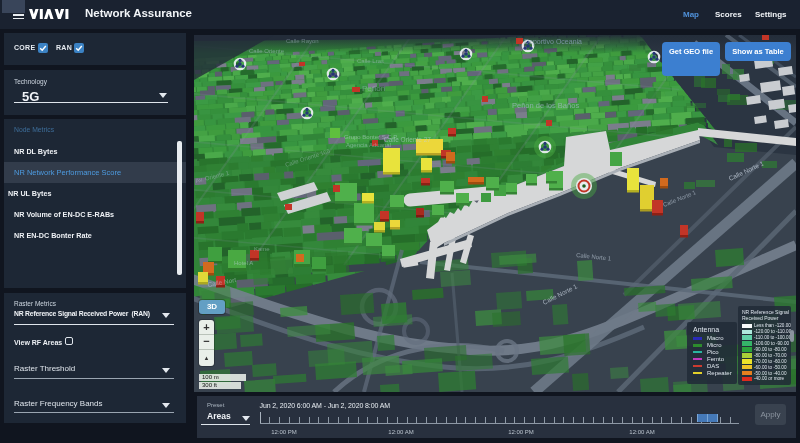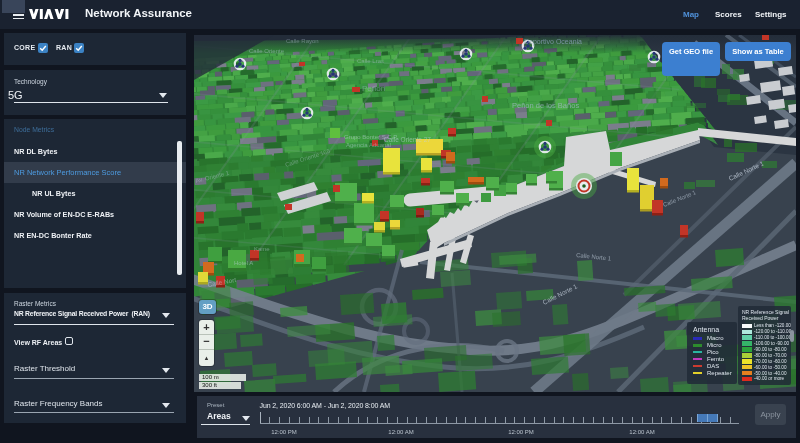--- a/index.html
+++ b/index.html
@@ -37,31 +37,31 @@
  <div style="position:absolute;left:70px;top:10px">
       <svg width="10" height="10" viewBox="0 0 10 10" style="display:block">
         <rect width="10" height="10" rx="2" fill="#3b82c4"></rect>
         <path d="M2.2,5.2 L4.2,7.2 L7.8,3" stroke="#fff" stroke-width="1.4" fill="none"></path>
       </svg>
     </div>
 </div>
 
 <div style="position:absolute;left:4px;top:70px;width:182px;height:45px;background:#1d2735">
  <div style="position:absolute;left:10px;top:8px;color:#cdd6e0;font-size:6.5px">Technology</div>
- <div style="position:absolute;left:4px;top:19px;color:#f0f3f7;font-size:11px;font-weight:normal">5G</div>
+ <div style="position:absolute;left:18px;top:19px;color:#f0f3f7;font-size:13px;font-weight:bold">5G</div>
  <div style="position:absolute;left:155px;top:23px;width:0;height:0;border-left:4px solid transparent;border-right:4px solid transparent;border-top:5px solid #e3e8ee"></div>
  <div style="position:absolute;left:10px;top:32px;width:154px;height:1.2px;background:#dfe5ec"></div>
 </div>
 
 <div style="position:absolute;left:4px;top:119px;width:182px;height:169px;background:#1d2735;overflow:hidden">
  <div style="position:absolute;left:10px;top:7px;color:#3d6d99;font-size:6.8px">Node Metrics</div>
  <div style="position:absolute;left:0;top:22px;width:182px">
       <div style="height:21px;color:#eef1f5;font-size:7.2px;font-weight:bold;line-height:21px;padding-left:10px">NR DL Bytes</div>
       <div style="height:21px;background:#323c4b;color:#4d9be0;font-size:7.5px;line-height:21px;padding-left:10px">NR Network Performance Score</div>
-      <div style="height:21px;color:#eef1f5;font-size:7.2px;font-weight:bold;line-height:21px;padding-left:28px">NR UL Bytes</div>
+      <div style="height:21px;color:#eef1f5;font-size:7.2px;font-weight:bold;line-height:21px;padding-left:4px">NR UL Bytes</div>
       <div style="height:21px;color:#eef1f5;font-size:7.2px;font-weight:bold;line-height:21px;padding-left:10px">NR Volume of EN-DC E-RABs</div>
       <div style="height:21px;color:#eef1f5;font-size:7.2px;font-weight:bold;line-height:21px;padding-left:10px">NR EN-DC Bonter Rate</div>
     </div>
  <div style="position:absolute;right:4px;top:22px;width:5px;height:134px;background:#e8ecf0;border-radius:2px"></div>
 </div>
 
 <div style="position:absolute;left:4px;top:293px;width:182px;height:130px;background:#1d2735">
  <div style="position:absolute;left:10px;top:7px;color:#cdd6e0;font-size:6.5px">Raster Metrics</div>
  <div style="position:absolute;left:10px;top:17px;color:#f0f3f7;font-size:6.8px;font-weight:bold;white-space:nowrap;letter-spacing:-.2px">NR Reference Signal Received Power&nbsp; (RAN)</div>
  <div style="position:absolute;left:158px;top:20px;width:0;height:0;border-left:4px solid transparent;border-right:4px solid transparent;border-top:5px solid #e3e8ee"></div>
@@ -2156,21 +2156,21 @@
         <text x="536" y="146" font-size="6.5" fill="#cfd9e6" opacity="0.75" transform="rotate(-25 536 146)">Calle Norte 1</text>
         <text x="350" y="270" font-size="6.5" fill="#cfd9e6" opacity="0.7" transform="rotate(-27 350 270)">Calle Norte 1</text>
         <text x="470" y="172" font-size="6" fill="#c3d0de" opacity="0.6" transform="rotate(-22 470 172)">Calle Norte 1</text>
         <text x="382" y="222" font-size="6" fill="#c3d0de" opacity="0.65" transform="rotate(6 382 222)">Calle Norte 1</text>
         <text x="40" y="230" font-size="6" fill="#c3d2e4" opacity="0.5">Hotel A</text>
         <text x="14" y="252" font-size="6.5" fill="#c3d2e4" opacity="0.5" transform="rotate(-10 14 252)">Calle Nort</text>
         <text x="60" y="216" font-size="6" fill="#c3d2e4" opacity="0.45">Kame</text>
         <text x="2" y="148" font-size="6" fill="#c3d2e4" opacity="0.4" transform="rotate(-14 2 148)">Av. Oriente 1</text>
       </g>
     </svg>
-<div style="position:absolute;left:5px;top:265px;width:17px;height:14px;background:#639fc4;border-radius:3px;color:#fff;font-size:8px;font-weight:bold;text-align:center;line-height:14px;box-shadow:0 0 0 1px rgba(0,0,0,.25)">3D</div>
+<div style="position:absolute;left:5px;top:265px;width:26px;height:14px;background:#639fc4;border-radius:3px;color:#fff;font-size:8px;font-weight:bold;text-align:center;line-height:14px;box-shadow:0 0 0 1px rgba(0,0,0,.25)">3D</div>
 <div style="position:absolute;left:5px;top:285px;width:15px;background:#e9efe9;border-radius:3px;overflow:hidden;box-shadow:0 0 0 1px rgba(0,0,0,.2)">
  <div style="height:15px;border-bottom:1px solid #b9c2b9;color:#333;font-size:11px;font-weight:bold;text-align:center;line-height:14px">+</div>
  <div style="height:15px;border-bottom:1px solid #b9c2b9;color:#333;font-size:11px;font-weight:bold;text-align:center;line-height:12px">−</div>
  <div style="height:16px;color:#333;font-size:6px;text-align:center;line-height:16px">▲</div>
 </div>
 <div style="position:absolute;left:5px;top:339px;width:47px;height:7px;background:rgba(240,245,240,.85);color:#111;font-size:6px;line-height:7px;padding-left:3px;white-space:nowrap">100 m</div>
 <div style="position:absolute;left:5px;top:347px;width:42px;height:7px;background:rgba(240,245,240,.85);color:#111;font-size:6px;line-height:7px;padding-left:3px;white-space:nowrap">300 ft</div>
 <div style="position:absolute;left:493px;top:287px;width:50px;height:62px;background:rgba(33,43,56,.88);border-radius:2px;padding:4px 6px;color:#dfe6ee">
       <div style="font-size:7px;margin-bottom:2px">Antenna</div>
       <div style="display:flex;align-items:center;height:6.9px;overflow:visible">

